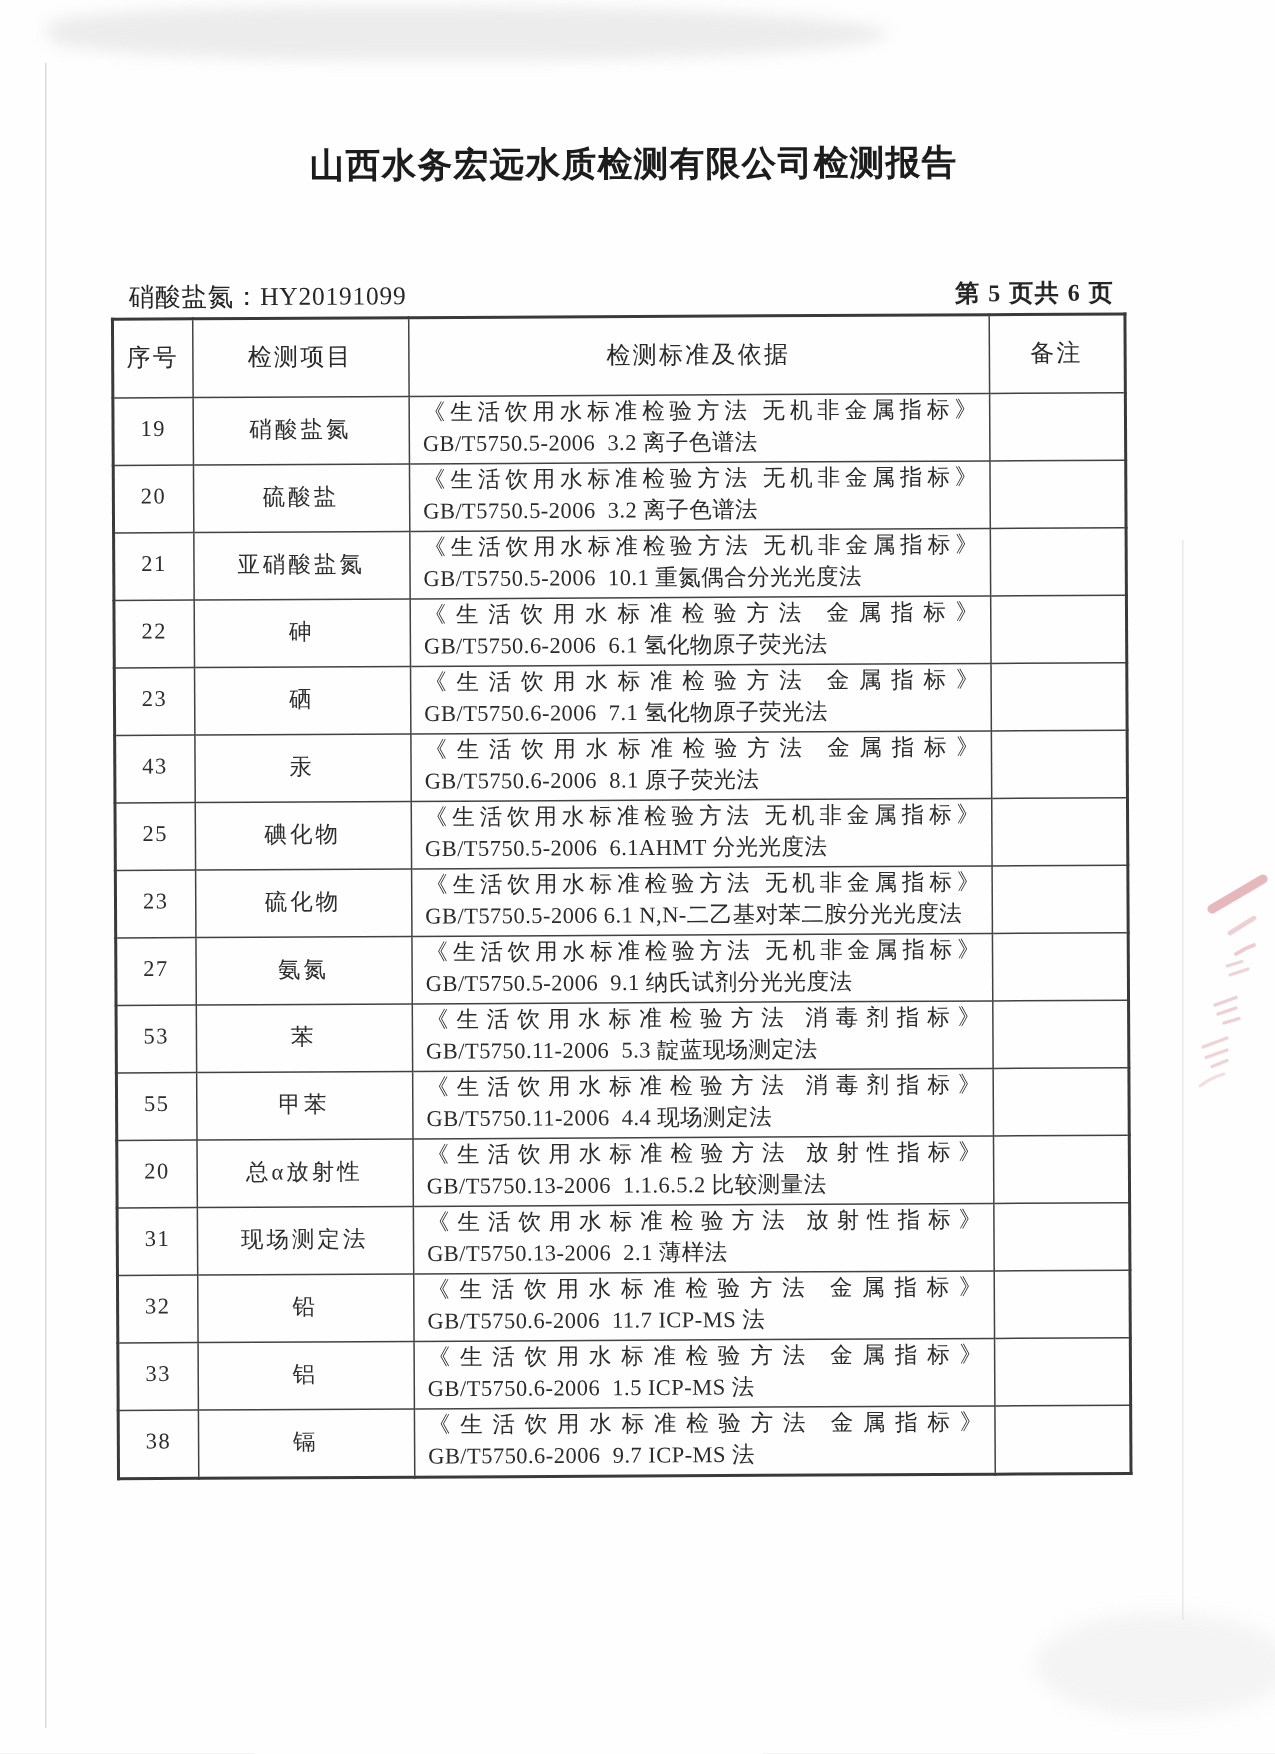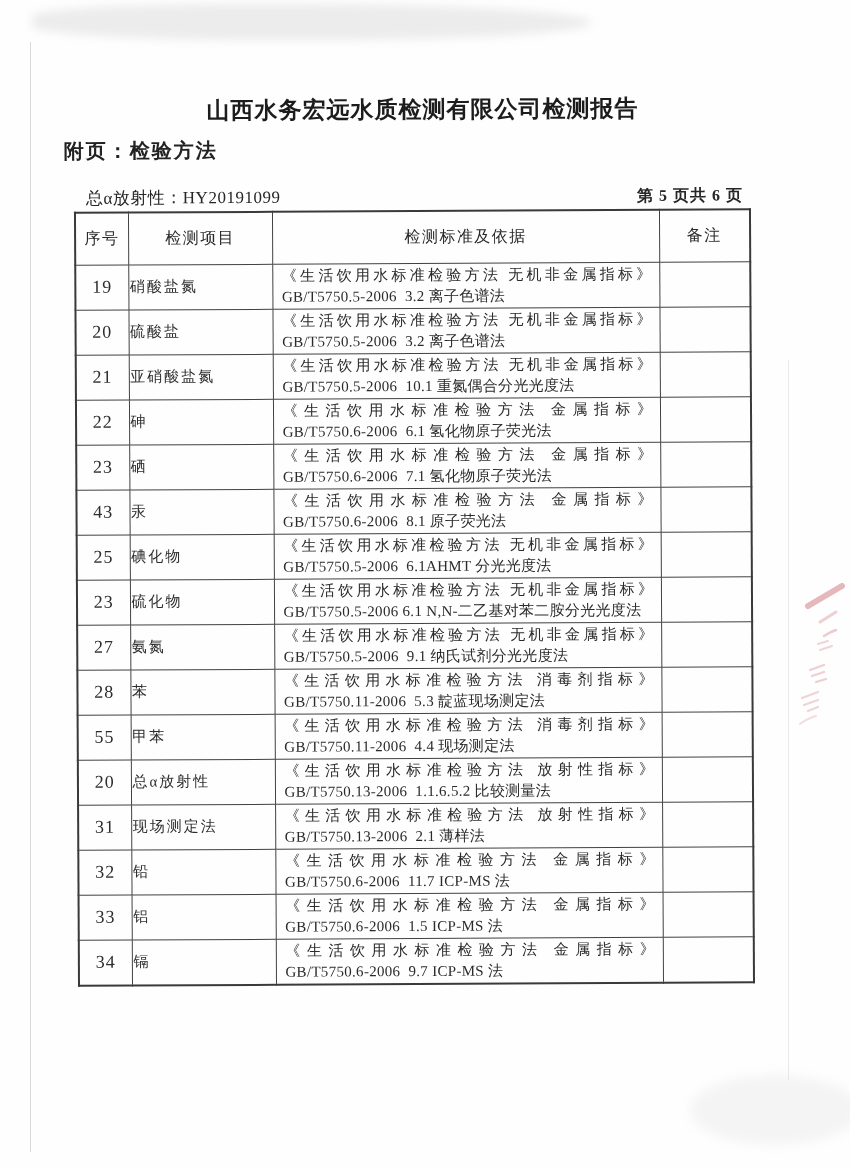--- a/index.html
+++ b/index.html
@@ -31,22 +31,22 @@
     border-collapse:collapse;table-layout:fixed;
     border:2px solid #3a3a3a;
   }
   table.methods th,table.methods td{
     border:1.5px solid #424242;vertical-align:middle;
     overflow:hidden;
   }
   thead tr{height:52px;}
   thead th{font-size:16px;font-weight:400;text-align:center;letter-spacing:1.5px;color:#2a2a2a;}
   tbody tr{height:44px;}
-  td.c-no{ text-align:center;font-size:18px;letter-spacing:1px;}
-  td.c-item{text-align:left;font-size:15px;letter-spacing:2px;}
+  td.c-no{ text-align:center;font-size:15px;letter-spacing:1px;}
+  td.c-item{text-align:center;font-size:15px;letter-spacing:2px;}
   td.c-std{padding:1px 7px 1px 9px;font-size:15px;line-height:21px;color:#2b2b2b;}
   .std-line{text-align:justify;text-align-last:justify;letter-spacing:0.5px;}
   .method-line{white-space:pre-wrap;text-align:left;letter-spacing:0.3px;}
   td.c-remark{background:transparent;}
   
   .smudge-top{
     position:absolute;left:32px;top:4px;width:560px;height:36px;
     background:rgba(165,165,165,0.20);filter:blur(5px);
     border-radius:40% 60% 55% 45%;
   }
@@ -69,24 +69,23 @@
 
   <div class="smudge-top"></div>
   <div class="smudge-bottom"></div>
   <div class="edge-line left"></div>
   <div class="edge-line right"></div>
 
   <div class="content">
 
     <h1 class="doc-title">山西水务宏远水质检测有限公司检测报告</h1>
 
-    <div class="appendix">附页：检验方法</div>
 
     <div class="meta-row">
-      <div class="report-no"><span>总α放射性：</span><span>HY20191099</span></div>
+      <div class="report-no"><span>硝酸盐氮：</span><span>HY20191099</span></div>
       <div class="page-ind">第 5 页共 6 页</div>
     </div>
 
     <table class="methods">
       <colgroup>
         <col style="width:53px">
           <col style="width:144px">
           <col style="width:387px">
           <col style="width:91px">
       </colgroup>
@@ -183,21 +182,21 @@
     <td class="c-no"><span>27</span></td>
     <td class="c-item"><span>氨氮</span></td>
     <td class="c-std">
       <div class="std-line">《生活饮用水标准检验方法 无机非金属指标》</div>
       <div class="method-line">GB/T5750.5-2006  9.1 纳氏试剂分光光度法</div>
     </td>
     <td class="c-remark"></td>
   </tr>
 
   <tr>
-    <td class="c-no"><span>28</span></td>
+    <td class="c-no"><span>53</span></td>
     <td class="c-item"><span>苯</span></td>
     <td class="c-std">
       <div class="std-line">《生活饮用水标准检验方法 消毒剂指标》</div>
       <div class="method-line">GB/T5750.11-2006  5.3 靛蓝现场测定法</div>
     </td>
     <td class="c-remark"></td>
   </tr>
 
   <tr>
     <td class="c-no"><span>55</span></td>
@@ -243,21 +242,21 @@
     <td class="c-no"><span>33</span></td>
     <td class="c-item"><span>铝</span></td>
     <td class="c-std">
       <div class="std-line">《生活饮用水标准检验方法 金属指标》</div>
       <div class="method-line">GB/T5750.6-2006  1.5 ICP-MS 法</div>
     </td>
     <td class="c-remark"></td>
   </tr>
 
   <tr>
-    <td class="c-no"><span>34</span></td>
+    <td class="c-no"><span>38</span></td>
     <td class="c-item"><span>镉</span></td>
     <td class="c-std">
       <div class="std-line">《生活饮用水标准检验方法 金属指标》</div>
       <div class="method-line">GB/T5750.6-2006  9.7 ICP-MS 法</div>
     </td>
     <td class="c-remark"></td>
   </tr>
 </tbody>
     </table>
 

